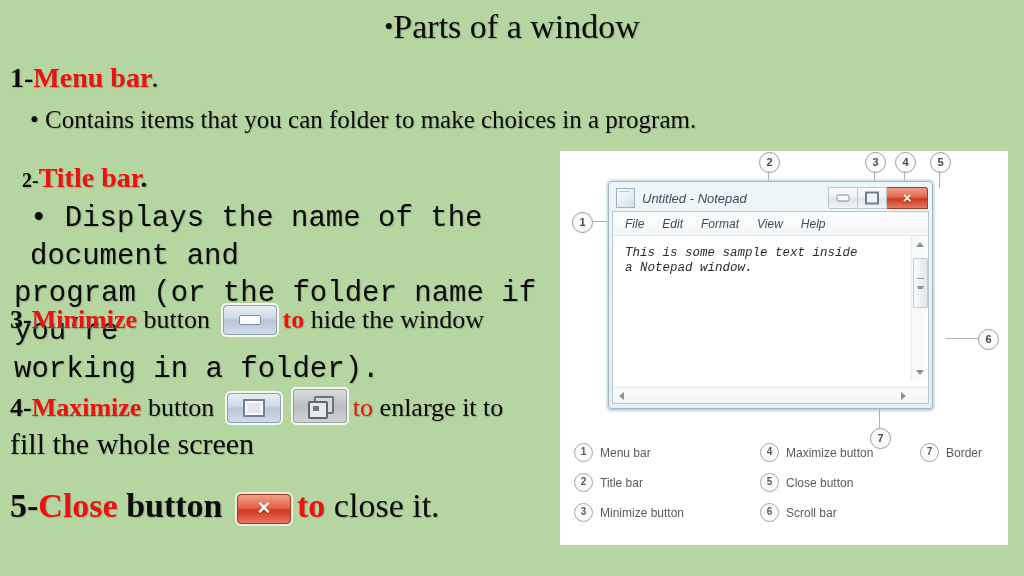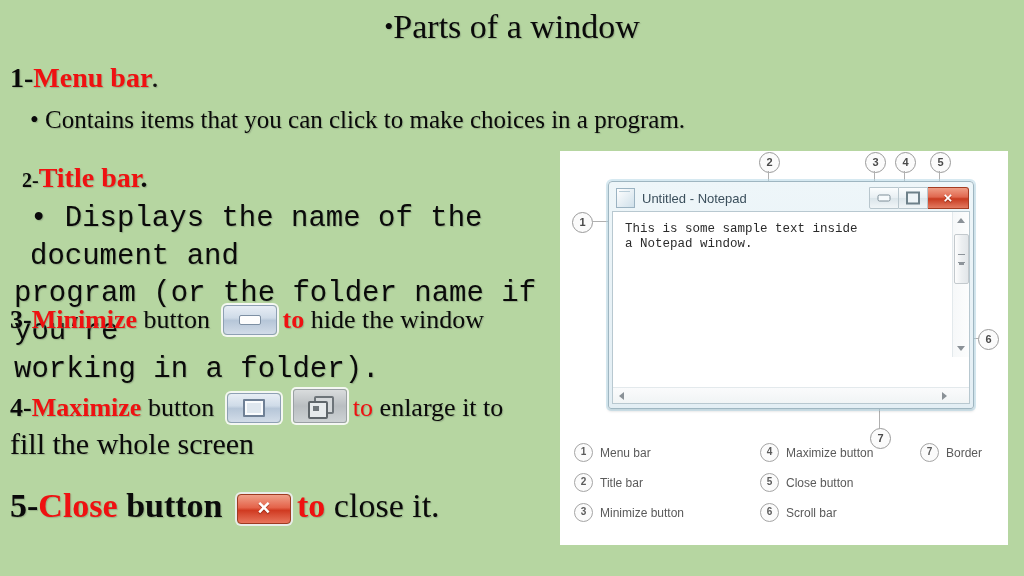--- a/index.html
+++ b/index.html
@@ -230,28 +230,29 @@
     background: #b0b0b0;
   }
   .lead-v { width: 1px; }
   .lead-h { height: 1px; }
 
   
   .npwin {
     position: absolute;
     left: 48px;
     top: 30px;
-    width: 366px;
+    width: 325px;
     height: 228px;
     background: linear-gradient(180deg,#eef6f9 0%, #e3eef4 100%);
     border: 1px solid #9fb6c1;
     border-radius: 4px 4px 3px 3px;
     box-shadow: 0 0 0 2px rgba(180,215,229,.55), 0 2px 3px rgba(0,0,0,.18);
     box-sizing: border-box;
     padding: 3px;
+    font-style: italic;
   }
   .np-titlebar {
     position: relative;
     height: 26px;
     display: flex;
     align-items: center;
     padding-left: 4px;
   }
   .np-appicon {
     width: 17px; height: 18px;
@@ -440,21 +441,21 @@
 <body>
 
 <div class="slide">
 
   <div class="slide-title txt-shadow"><span class="bul">•</span><span>Parts of a window</span></div>
 
   <div class="left-col">
 
     <div class="item1 txt-shadow"><span class="num">1-</span><span class="red">Menu bar</span><span class="dot">.</span></div>
 
-    <div class="sub1 txt-shadow"><span>•</span>&nbsp;<span>Contains items that you can click to make choices in a program.</span></div>
+    <div class="sub1 txt-shadow"><span>•</span>&nbsp;<span>Contains items that you can folder to make choices in a program.</span></div>
 
     <div class="item2 txt-shadow"><span class="num">2-</span><span class="red big">Title bar</span><span class="big">.</span></div>
 
     <div class="sub2 txt-shadow"><span>•</span>&nbsp;<span>Displays the name of the document and</span><span class="l2">program (or the folder name if you’re</span><span class="l3">working in a folder).</span></div>
 
     <div class="item3 txt-shadow"><span class="num">3-</span><span class="red word-bold">Minimize</span><span> button </span><span class="ctrl ctrl-min"></span><span class="red word-bold">to</span><span> hide the window</span></div>
 
     <div class="item4 txt-shadow"><span class="num">4-</span><span class="red word-bold">Maximize</span><span> button </span><span class="ctrl ctrl-max"></span><span class="ctrl ctrl-restore"><span class="sq-back"></span><span class="sq-front"></span></span><span class="red">to</span><span> enlarge it to</span></div>
     <div class="item4b txt-shadow">fill the whole screen</div>
 
@@ -490,20 +491,27 @@
         <span class="np-appicon"></span>
         <span class="np-title">Untitled - Notepad</span>
         <span class="np-ctrls">
           <span class="np-btn np-btn-min"></span>
           <span class="np-btn np-btn-max"></span>
           <span class="np-btn np-btn-close"></span>
         </span>
       </div>
 
       <div class="np-body">
+        <div class="np-menubar">
+          <span class="np-menu-item">File</span>
+          <span class="np-menu-item">Edit</span>
+          <span class="np-menu-item">Format</span>
+          <span class="np-menu-item">View</span>
+          <span class="np-menu-item">Help</span>
+        </div>
 
         <div class="np-textarea"><span>This is some sample text inside</span>
 <span>a Notepad window.</span>
           <span class="np-vscroll">
             <span class="np-arrow-up"></span>
             <span class="np-thumb"></span>
             <span class="np-arrow-dn"></span>
           </span>
         </div>
 

